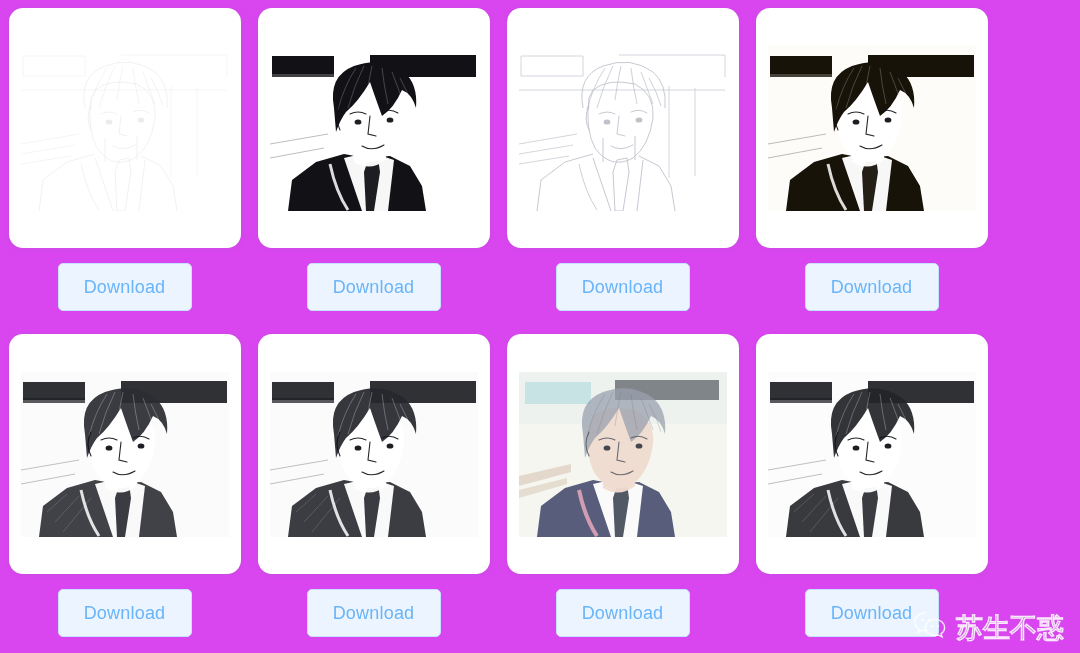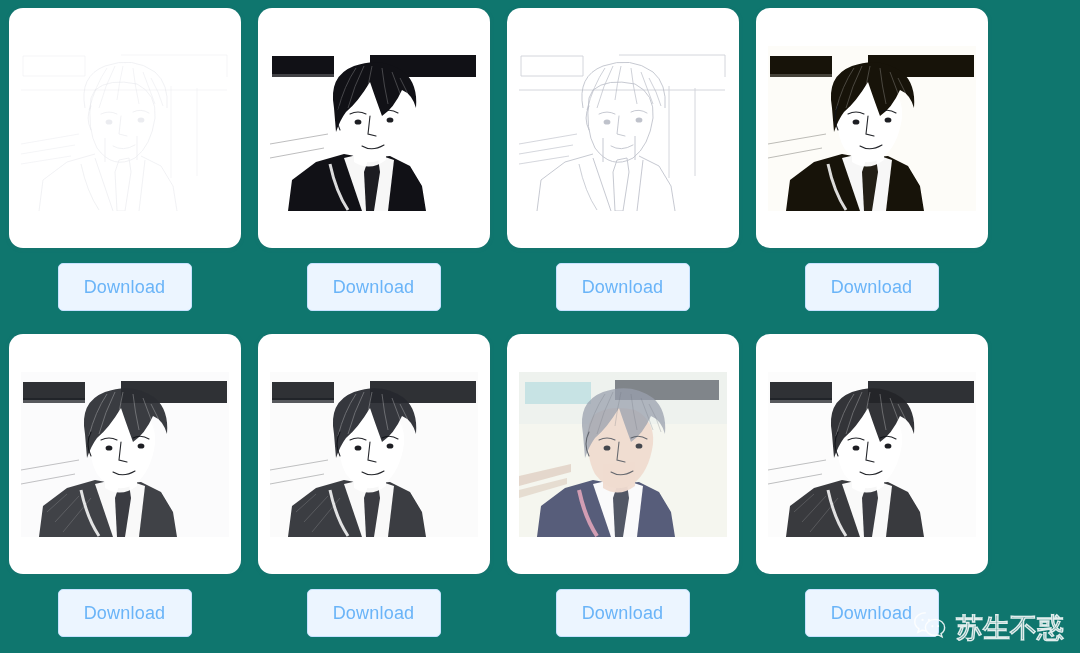--- a/index.html
+++ b/index.html
@@ -9,21 +9,21 @@
     width: 1080px;
     height: 653px;
     overflow: hidden;
     font-family: "Liberation Sans", sans-serif;
   }
 
   #app {
     position: relative;
     width: 1080px;
     height: 653px;
-    background: #0f766e;
+    background: #d946ef;
   }
 
   .grid {
     position: absolute;
     left: 0;
     top: 0;
     width: 1080px;
     display: flex;
     flex-wrap: wrap;
   }

